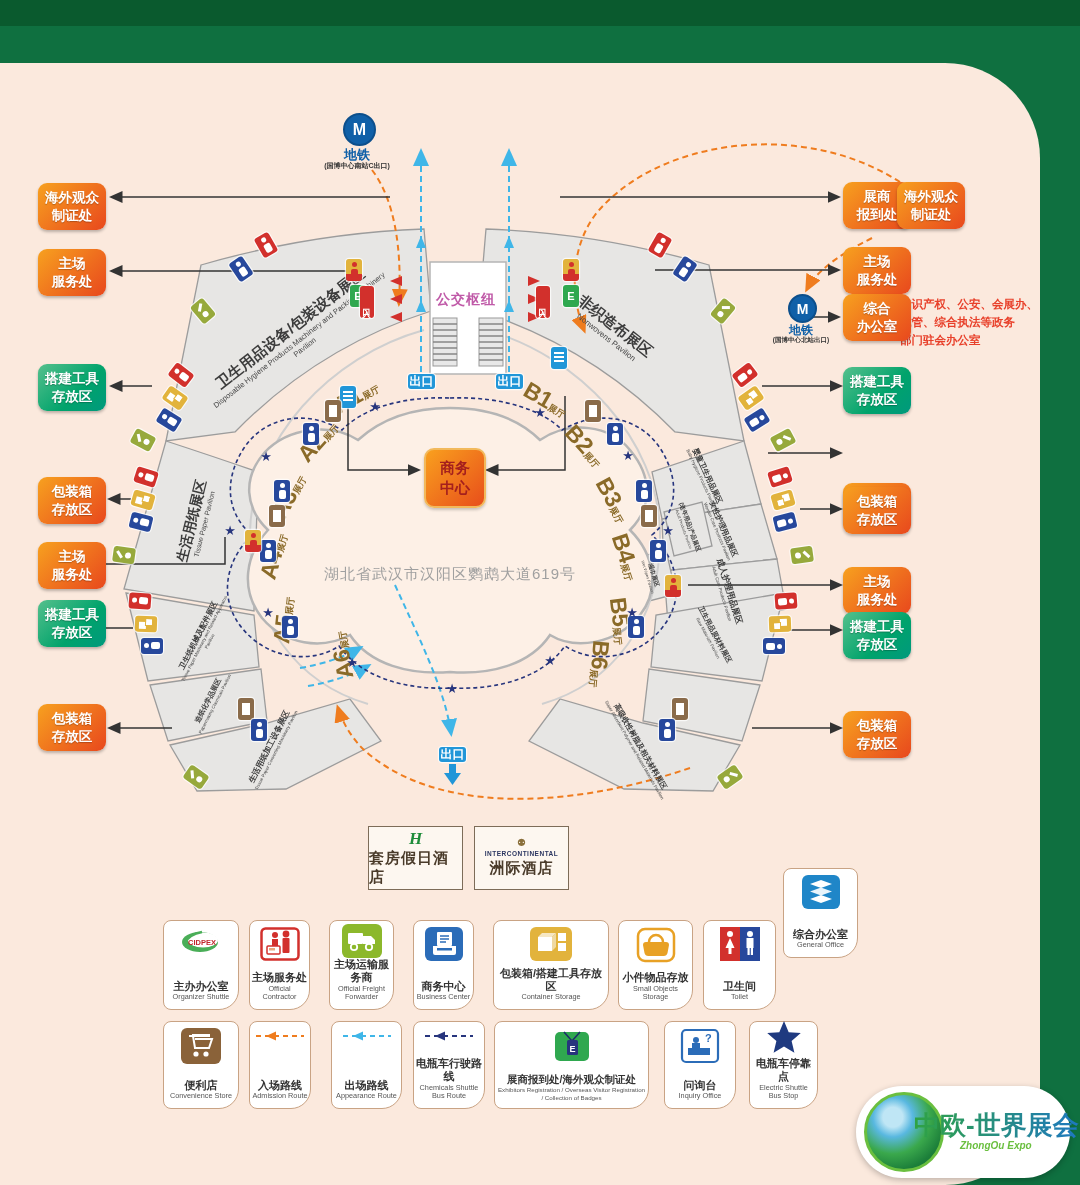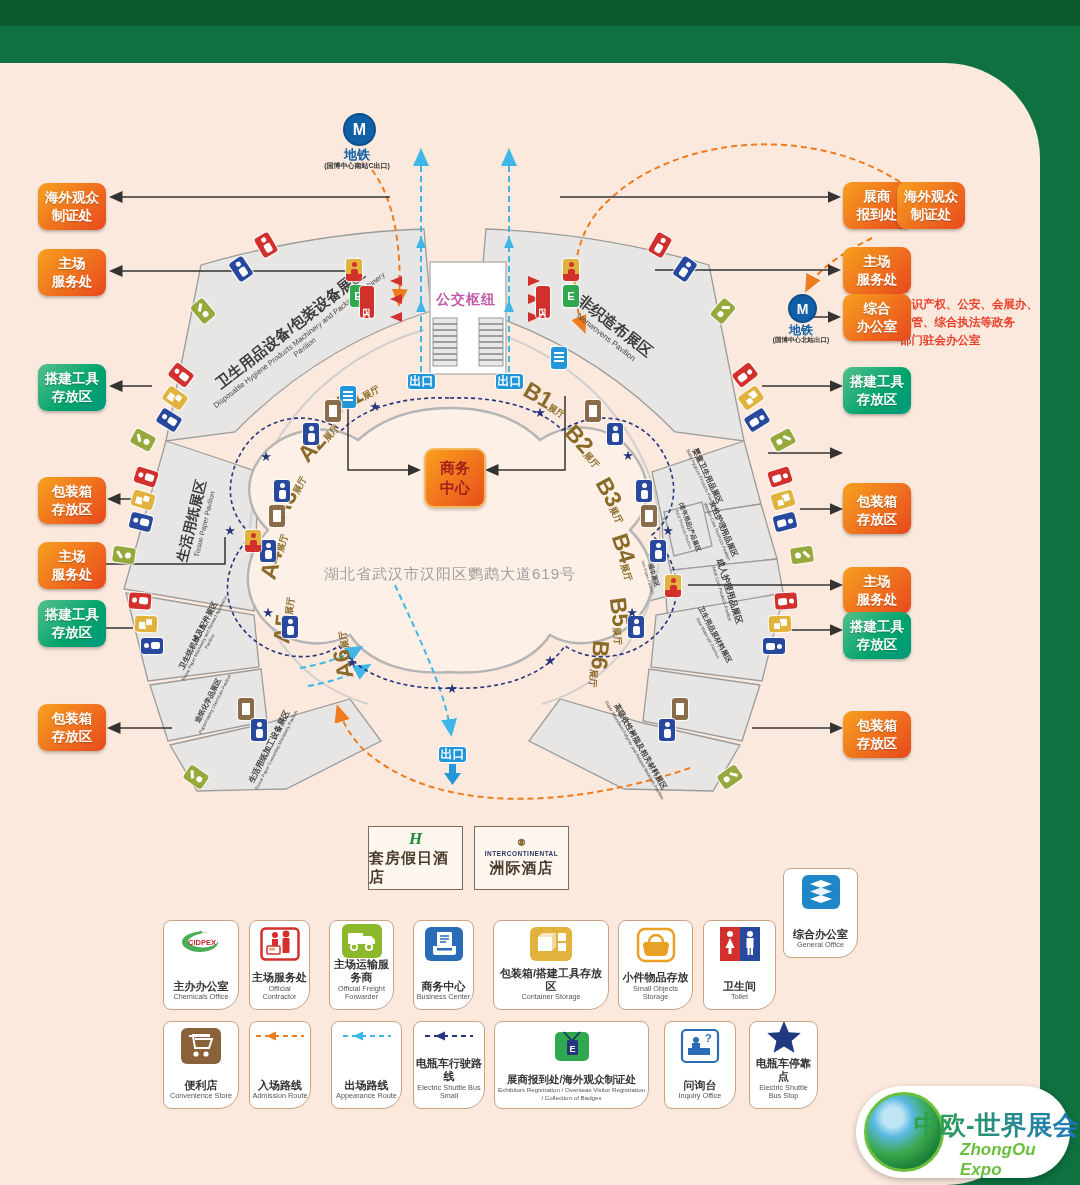--- a/index.html
+++ b/index.html
@@ -78,21 +78,21 @@
   .legend-box .zh{font-weight:bold;font-size:11px;color:#333;text-align:center;line-height:1.15}
   .legend-box .en{font-size:7.3px;color:#555;text-align:center;line-height:1.2;margin-top:1px}
   
   .flogo{left:856px;top:1086px;width:214px;height:92px;background:#fff;border-radius:46px;
     display:flex;align-items:center;box-shadow:0 2px 6px rgba(0,0,0,.25)}
   .flogo .globe{position:absolute;left:8px;top:6px;width:80px;height:80px;border-radius:50%;
     background:radial-gradient(circle at 35% 30%,#bfe6f5 0 14%,#59b8e0 28%,#3aa84c 52%,#1c7f3a 75%,#0f6b33);
     border:3px solid #6abf3f;box-sizing:border-box}
   .flogo .t1{position:absolute;left:58px;top:22px;font-size:26px;font-weight:bold;white-space:nowrap;
     background:linear-gradient(90deg,#2fa342,#1e78c0);-webkit-background-clip:text;background-clip:text;color:transparent}
-  .flogo .t2{position:absolute;left:104px;top:54px;font-size:17px;font-weight:bold;color:#6abf3f;font-style:italic}
+  .flogo .t2{position:absolute;left:104px;top:54px;font-size:10px;font-weight:bold;color:#6abf3f;font-style:italic}
 </style>
 </head>
 <body>
 
 <div id="stage">
   <div class="abs" id="topstrip"></div>
   <div class="abs" id="cream"></div>
 
   <svg class="abs" id="overlay" width="1080" height="1185">
     <defs>
@@ -427,21 +427,21 @@
       <div class="legend-box" style="left: 163px; top: 920px; width: 76px; height: 90px;">
         <span class="ic">
           <svg width="46" height="30" viewBox="0 0 46 30">
             <ellipse cx="22" cy="15" rx="18" ry="10" fill="#4aae58"></ellipse>
             <ellipse cx="25" cy="13" rx="15" ry="7.5" fill="#fff"></ellipse>
             <path d="M6,17 Q11,7 24,5" stroke="#4aae58" stroke-width="2.5" fill="none"></path>
             <text x="24" y="17.5" font-size="7.5" font-weight="bold" fill="#c1272d" text-anchor="middle" font-family="Liberation Sans">CIDPEX</text>
           </svg>
         </span>
         <span class="zh">主办办公室</span>
-        <span class="en">Chemicals Office</span>
+        <span class="en">Organizer Shuttle</span>
       </div>
       <div class="legend-box" style="left: 249px; top: 920px; width: 61px; height: 90px;">
         <span class="ic">
           <svg width="40" height="34" viewBox="0 0 40 34">
             <rect x="1.5" y="1.5" width="37" height="31" rx="4" fill="#fff" stroke="#d2302c" stroke-width="2.5"></rect>
             <circle cx="15" cy="8" r="3" fill="#d2302c"></circle>
             <rect x="12" y="12" width="6" height="9" fill="#d2302c"></rect>
             <circle cx="26" cy="7" r="3.4" fill="#d2302c"></circle>
             <rect x="22.5" y="11" width="7" height="15" rx="1" fill="#d2302c"></rect>
             <rect x="7" y="19" width="13" height="8" rx="1" fill="#fff" stroke="#d2302c" stroke-width="1.5"></rect>
@@ -566,21 +566,21 @@
         <span class="en">Appearance Route</span>
       </div>
       <div class="legend-box" style="left: 413px; top: 1021px; width: 72px; height: 88px;">
         <span class="ic">
           <svg width="56" height="16" viewBox="0 0 56 16">
             <line x1="4" y1="8" x2="52" y2="8" stroke="#27357d" stroke-width="2.2" stroke-dasharray="5 4"></line>
             <polygon points="14,8 24,3.5 24,12.5" fill="#27357d"></polygon>
           </svg>
         </span>
         <span class="zh">电瓶车行驶路线</span>
-        <span class="en">Electric Shuttle Bus Small</span>
+        <span class="en">Chemicals Shuttle Bus Route</span>
       </div>
       <div class="legend-box" style="left: 494px; top: 1021px; width: 155px; height: 88px;">
         <span class="ic">
           <svg width="40" height="36" viewBox="0 0 40 36">
             <rect x="3" y="4" width="34" height="29" rx="5" fill="#2fa84f"></rect>
             <path d="M12,4 l8,9 M28,4 l-8,9" stroke="#1b2d6b" stroke-width="1.6" fill="none"></path>
             <rect x="15" y="12" width="11" height="15" rx="1.5" fill="#27357d"></rect>
             <text x="20.5" y="23.5" font-size="9" font-weight="bold" fill="#fff" text-anchor="middle" font-family="Liberation Sans">E</text>
           </svg>
         </span>

